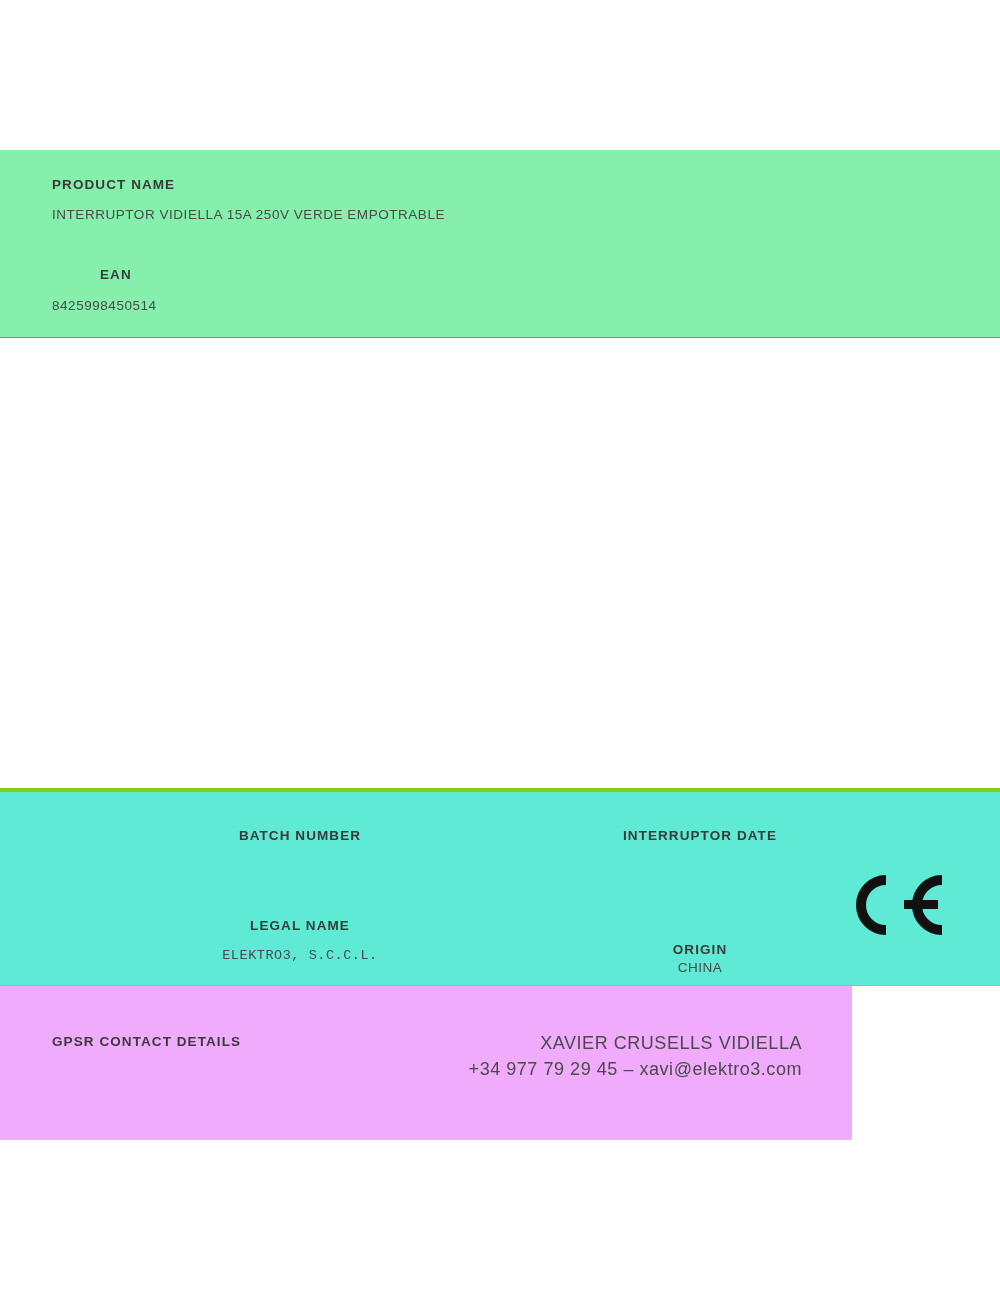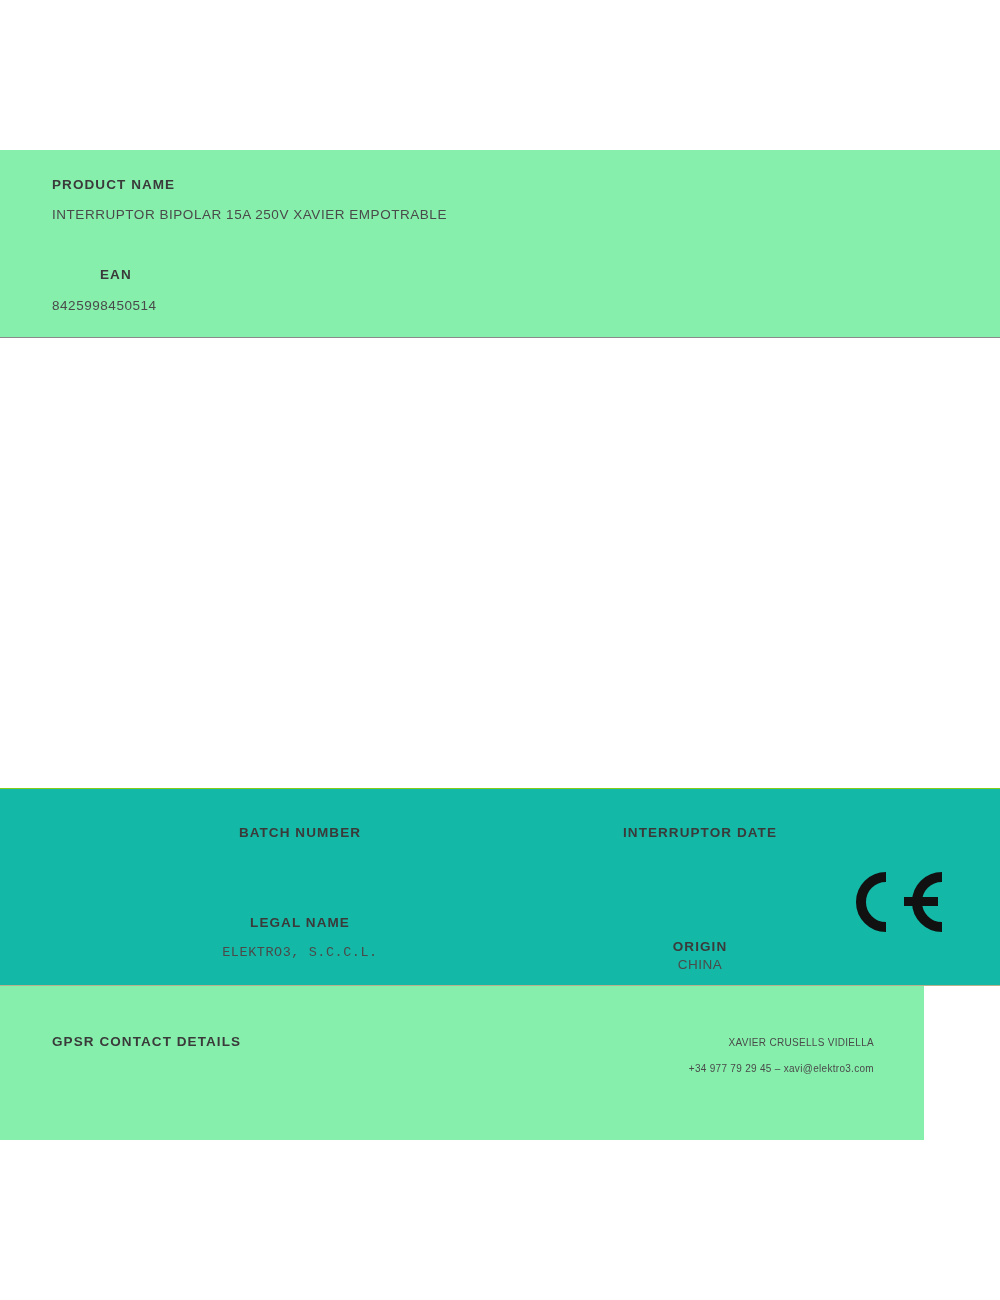--- a/index.html
+++ b/index.html
@@ -79,22 +79,22 @@
     background: #ffffff;
   }
 
   
   .batch-block {
     position: absolute;
     left: 0;
     top: 788px;
     width: 1000px;
     height: 198px;
-    background: #14b8a6;
-    border-top: 1px solid #84cc16;
+    background: #5eead4;
+    border-top: 4px solid #84cc16;
     border-bottom: 1px solid #b9b08c;
     box-sizing: border-box;
   }
 
   .col-center-left {
     position: absolute;
     left: 150px;
     width: 300px;
     text-align: center;
   }
@@ -118,57 +118,57 @@
     top: 78px;
     width: 110px;
     height: 70px;
   }
 
   
   .gpsr-block {
     position: absolute;
     left: 0;
     top: 986px;
-    width: 924px;
+    width: 852px;
     height: 154px;
-    background: #86efac;
+    background: #f0abfc;
     box-sizing: border-box;
   }
   .gpsr-label {
     position: absolute;
     left: 52px;
     top: 48px;
     font-size: 13.5px;
     font-weight: bold;
     letter-spacing: 0.08em;
     color: #3a3a3a;
   }
   .gpsr-lines {
     position: absolute;
     right: 50px;
     top: 44px;
     text-align: right;
   }
   .gpsr-lines div {
-    font-size: 10px;
+    font-size: 18px;
     letter-spacing: 0.03em;
     color: #4a4a4a;
     line-height: 26px;
   }
 </style>
 </head>
 <body>
 
 <div class="page">
 
   <div style="position:absolute;left:0;top:0;width:1000px;height:150px;background:#ffffff;"></div>
 
   <div class="product-block">
     <div class="field-label product-name-label">PRODUCT NAME</div>
-    <div class="field-value product-name-value">INTERRUPTOR BIPOLAR 15A 250V XAVIER EMPOTRABLE</div>
+    <div class="field-value product-name-value">INTERRUPTOR VIDIELLA 15A 250V VERDE EMPOTRABLE</div>
     <div class="field-label ean-label">EAN</div>
     <div class="field-value ean-value">8425998450514</div>
   </div>
 
   <div class="blank-area"></div>
 
   <div class="batch-block">
 
     <div class="field-label col-center-left batch-number-label">BATCH NUMBER</div>
     <div class="field-value col-center-left" style="top:66px;"></div>

